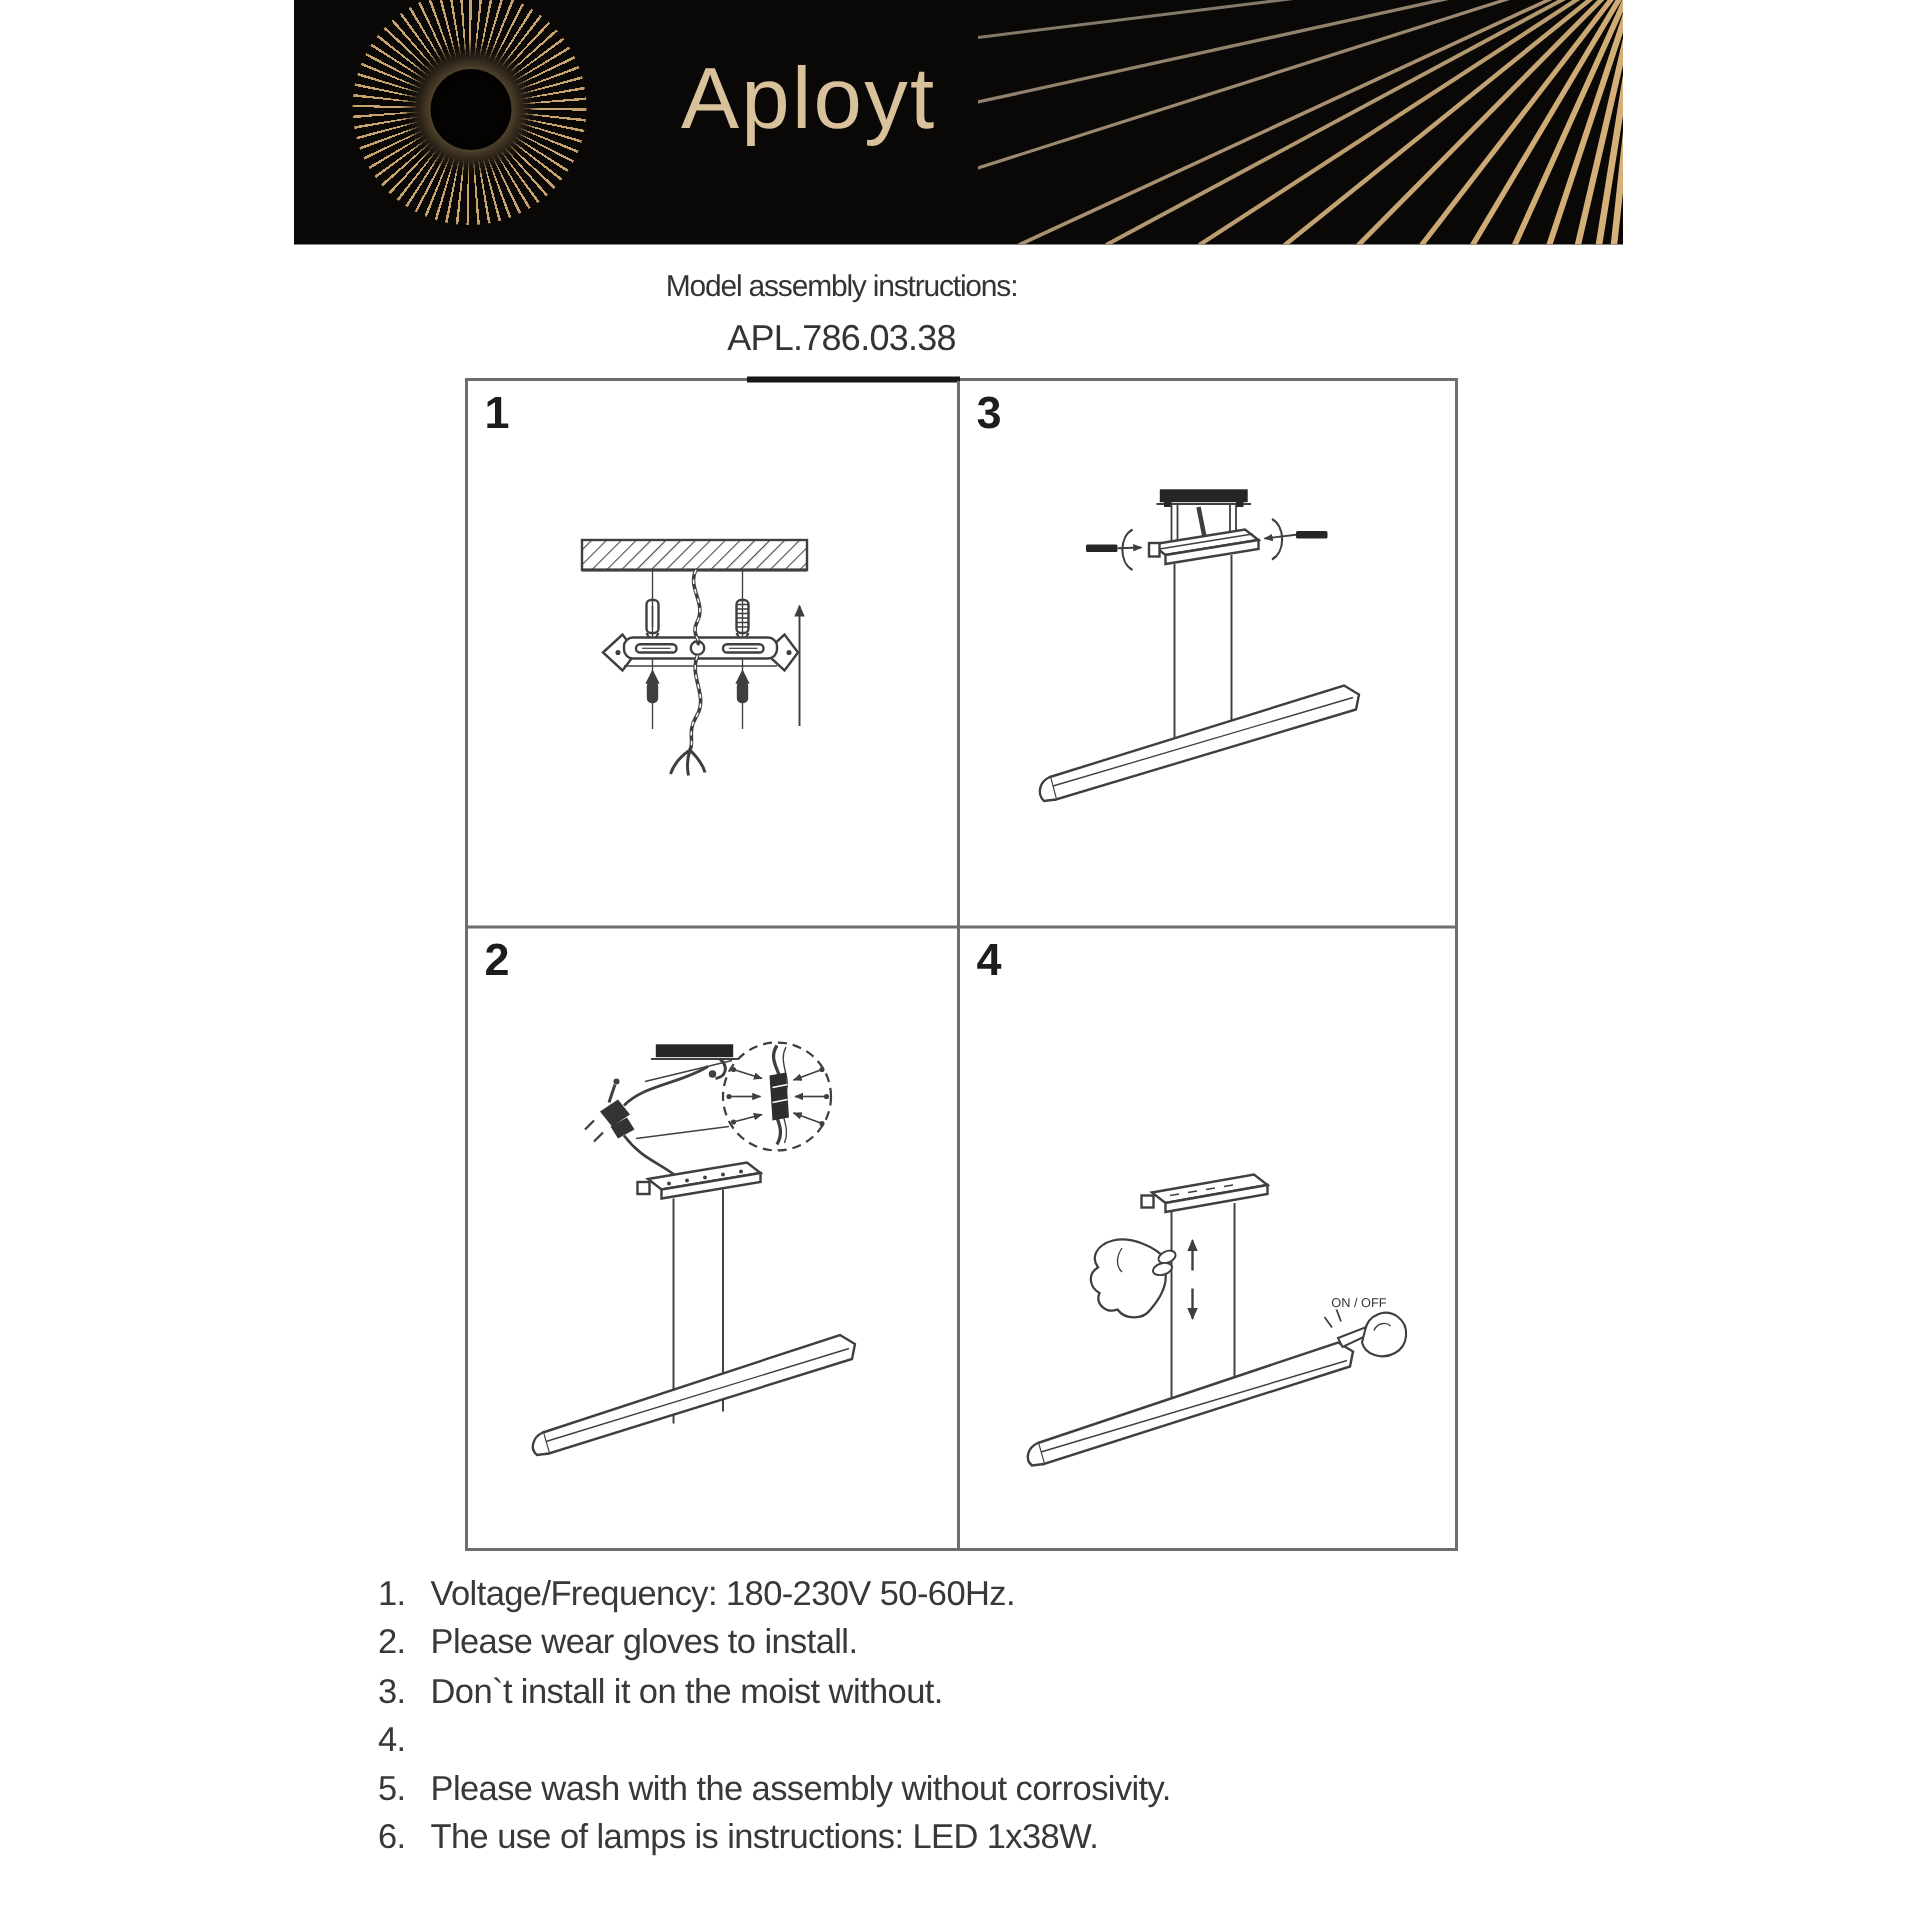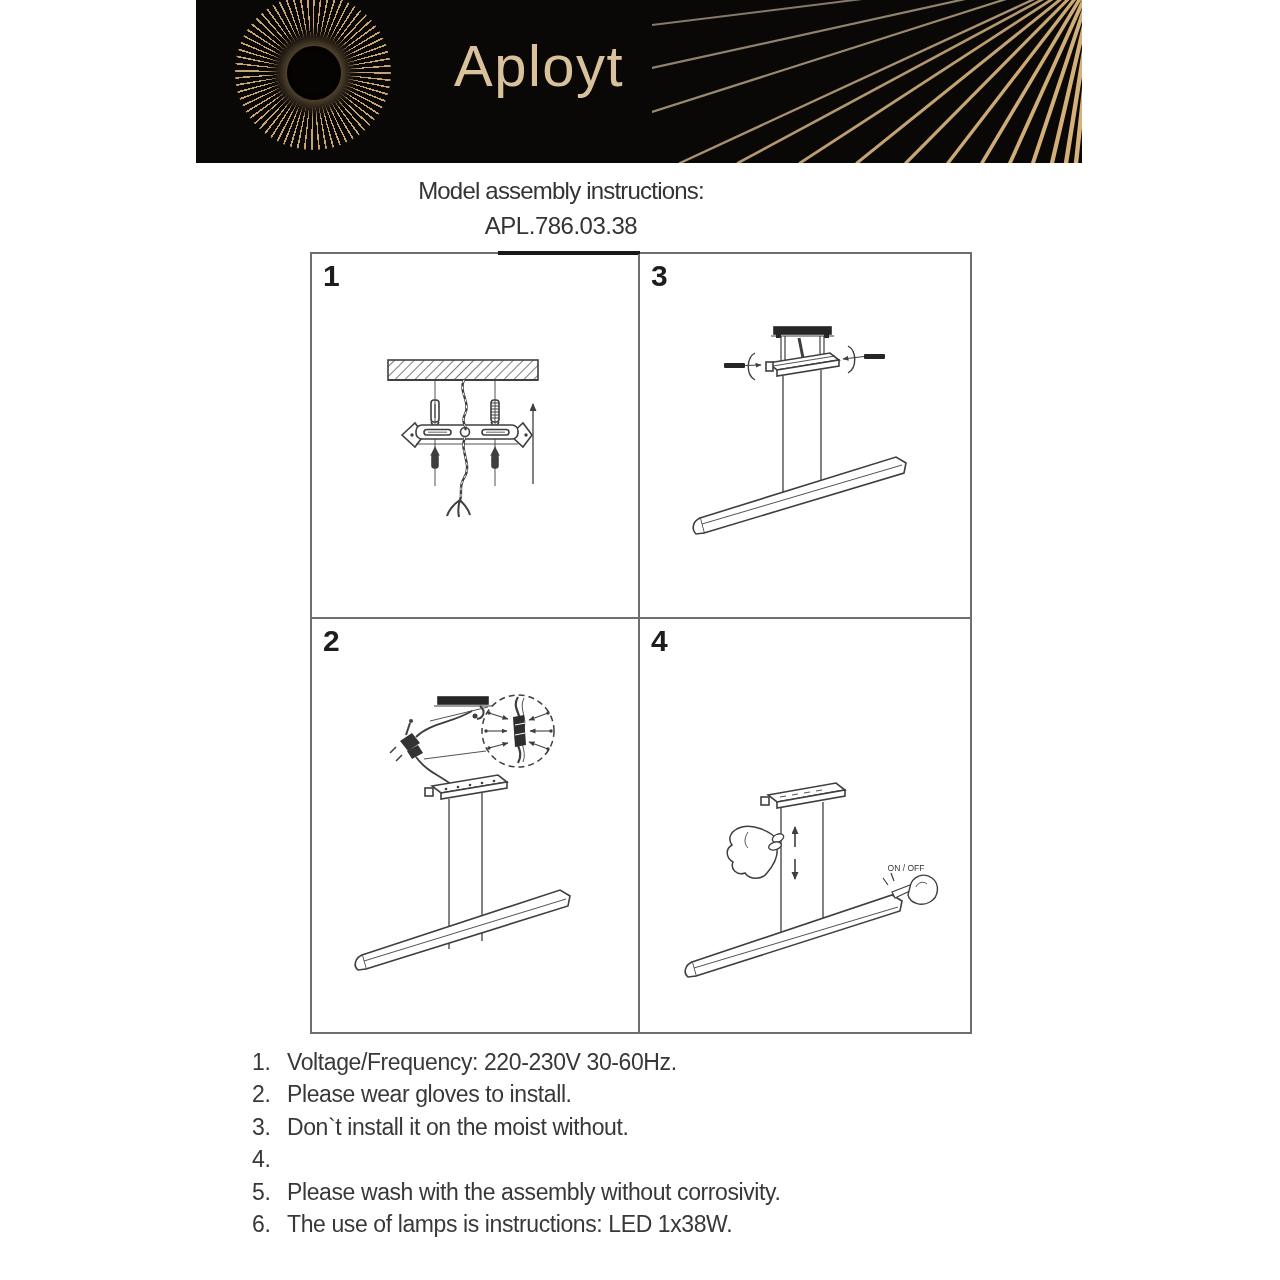--- a/index.html
+++ b/index.html
@@ -14,21 +14,21 @@
              background:radial-gradient(circle, #0a0806 0%, #0a0806 31%, rgba(10,8,6,0) 42%, rgba(10,8,6,0) 68%, #0a0806 96%);}
   .star-core{position:absolute;left:90px;top:45px;width:54px;height:54px;border-radius:50%;background:#060402;
              box-shadow:0 0 14px 5px rgba(209,170,115,.45), inset 0 0 4px 1px rgba(0,0,0,.9);
              border:1px solid rgba(233,199,146,.30);}
   .brand{position:absolute;left:228px;top:32px;font-family:Liberation Sans, sans-serif;font-weight:400;
          font-size:58px;letter-spacing:1.5px;color:#d9c19c;margin-left:30px;}
   .banner-rays{position:absolute;right:0;top:0;width:430px;height:163px;}
 
   
   .title-wrap{position:absolute;left:221px;top:174px;width:680px;text-align:center;color:#343434;}
-  .title-line1{font-size:24px;letter-spacing:-0.8px;line-height:34px;}
+  .title-line1{font-size:20px;letter-spacing:-0.8px;line-height:34px;}
   .title-line2{font-size:24px;letter-spacing:-0.5px;line-height:32px;margin-top:2px;}
 
   
   .grid{position:absolute;left:310px;top:252px;width:658px;height:778px;border:2px solid #6e6e6e;background:#fff;}
   .v-div{position:absolute;left:326px;top:0;width:2px;height:100%;background:#6e6e6e;}
   .h-div{position:absolute;left:0;top:363px;width:100%;height:2px;background:#6e6e6e;}
   .border-artifact{position:absolute;left:186px;top:-3px;width:142px;height:4px;background:#181818;}
   .panel{position:absolute;overflow:hidden;}
   .panel-1{left:0;top:0;width:326px;height:363px;}
   .panel-3{left:328px;top:0;width:326px;height:363px;}
@@ -273,21 +273,21 @@
       </svg>
     </div>
 
     <div class="v-div"></div>
     <div class="h-div"></div>
   </div>
 
   <div class="notes">
     <div class="note-item">
       <span class="note-num">1.</span>
-      <span class="note-text">Voltage/Frequency: 220-230V 30-60Hz.</span>
+      <span class="note-text">Voltage/Frequency: 180-230V 50-60Hz.</span>
     </div>
     <div class="note-item">
       <span class="note-num">2.</span>
       <span class="note-text">Please wear gloves to install.</span>
     </div>
     <div class="note-item">
       <span class="note-num">3.</span>
       <span class="note-text">Don`t install it on the moist without.</span>
     </div>
     <div class="note-item">

